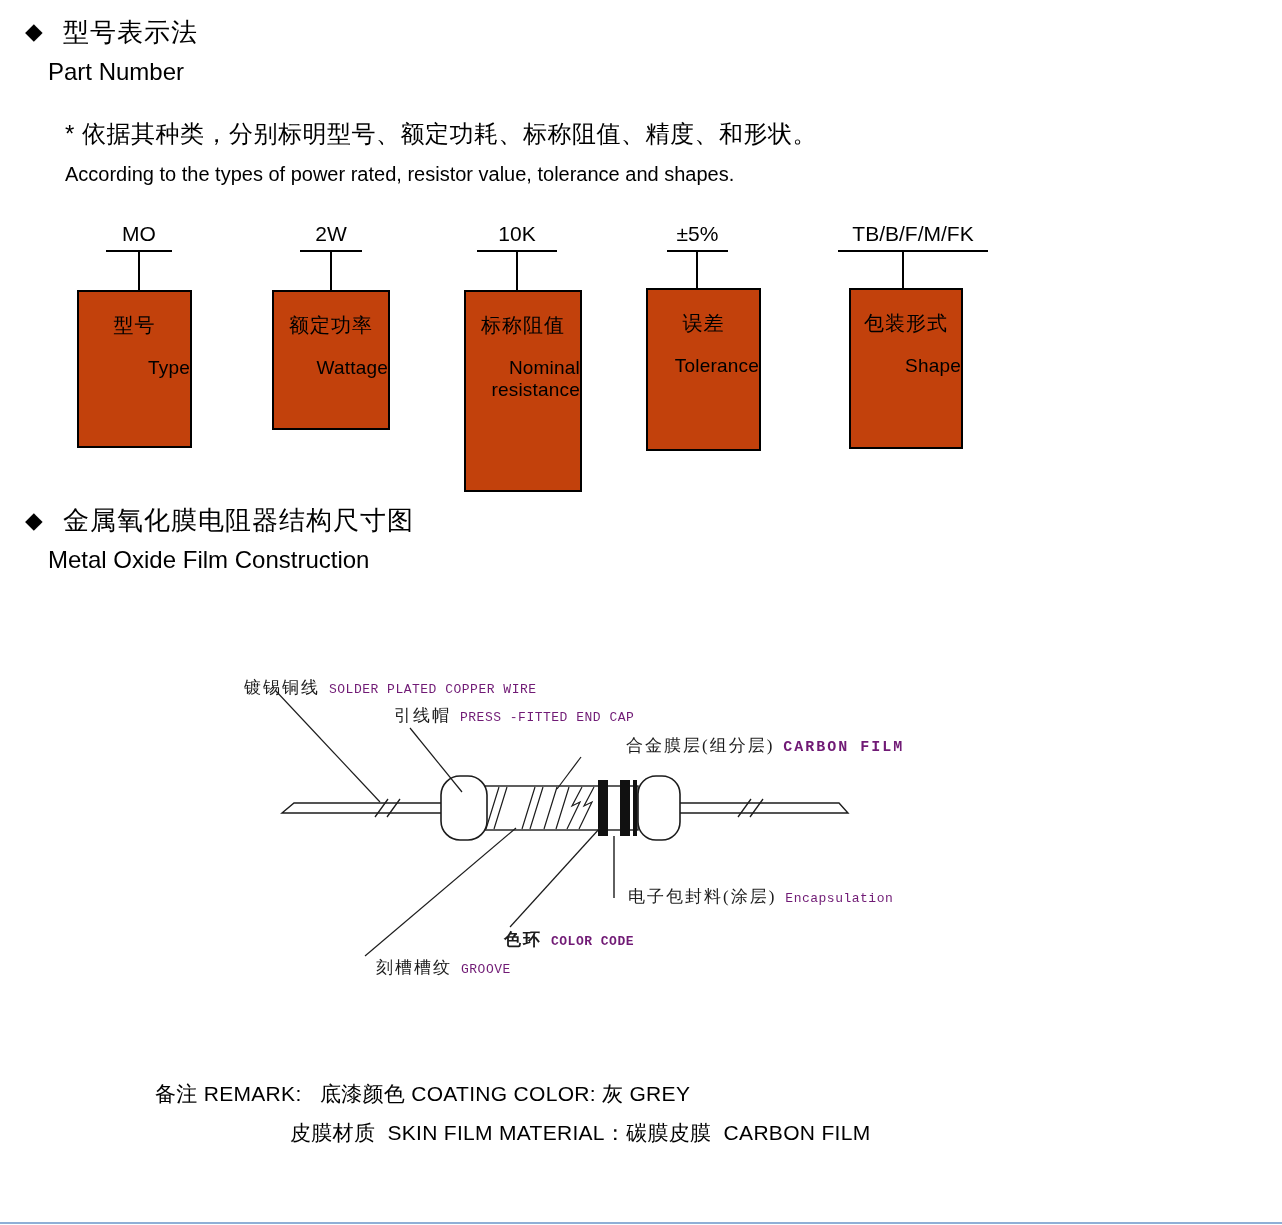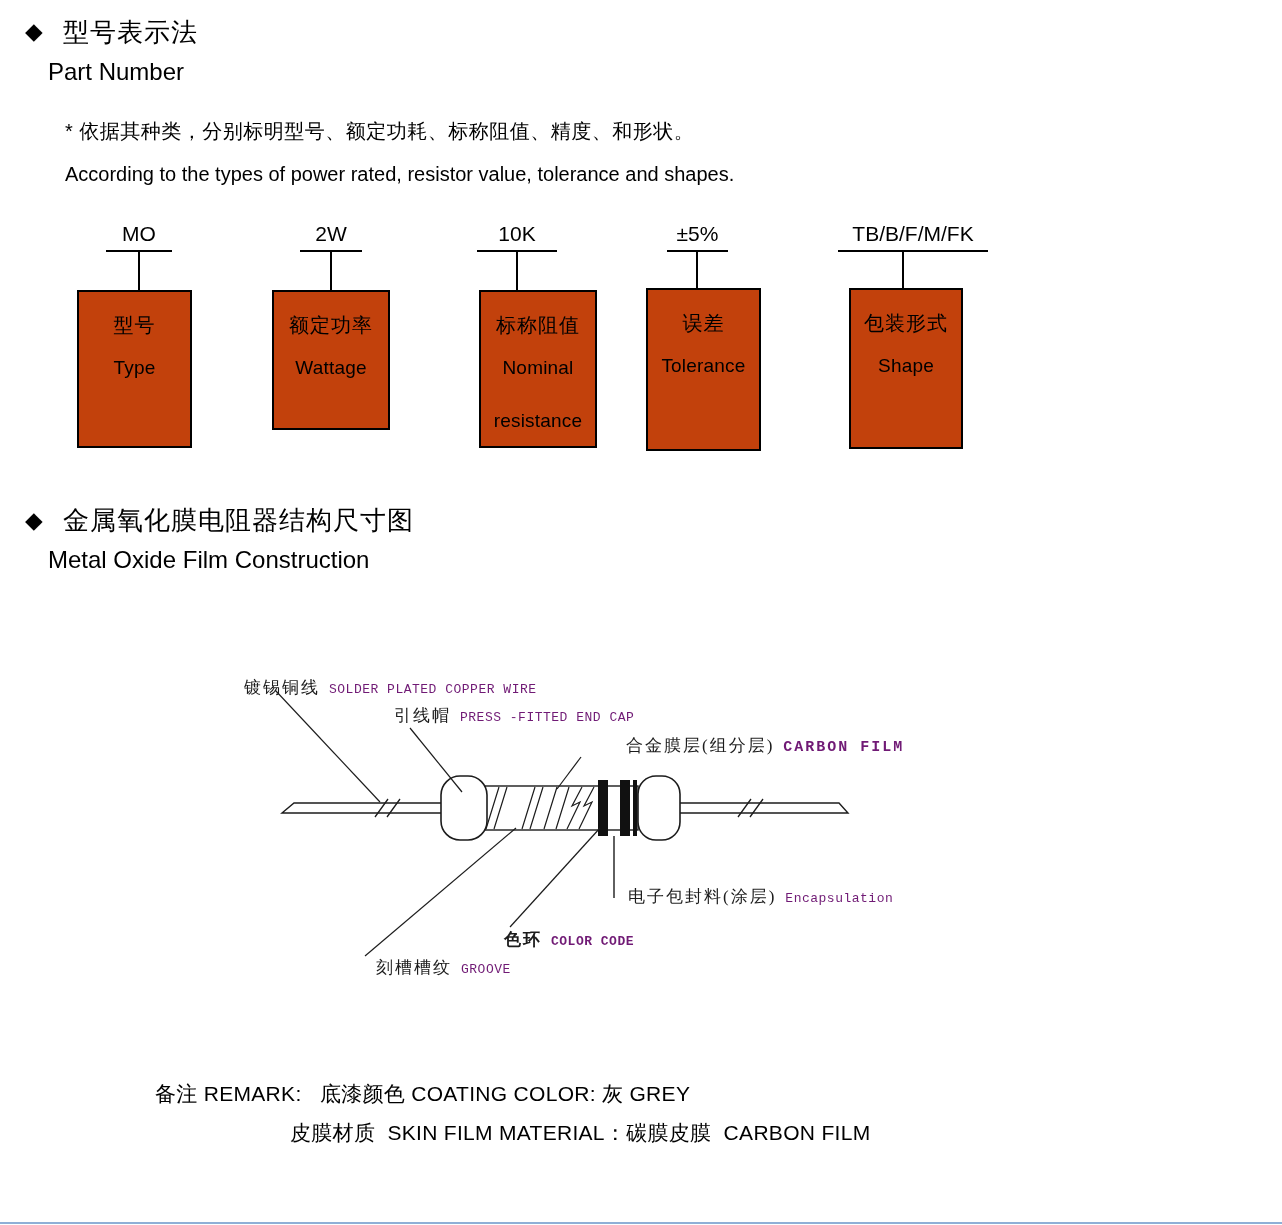--- a/index.html
+++ b/index.html
@@ -4,29 +4,29 @@
 <style>
   html,body{margin:0;padding:0;}
   body{
     width:1282px;height:1225px;background:#ffffff;color:#000;
     font-family:"Liberation Sans",sans-serif;position:relative;overflow:hidden;
   }
   .abs{position:absolute;white-space:pre;}
   .bullet{font-size:23px;line-height:1;}
   .h-zh{font-size:26px;letter-spacing:1px;font-weight:500;}
   .h-en{font-size:24px;}
-  .note-zh{font-size:20px;letter-spacing:.5px;}
+  .note-zh{font-size:24px;letter-spacing:.5px;}
   .note-en{font-size:20px;}
 
   
   .code{font-size:21px;text-align:center;border-bottom:2px solid #000;padding-bottom:4px;}
   .connector{width:2px;background:#000;position:absolute;}
   .pn-box{position:absolute;border:2px solid #000;box-sizing:border-box;text-align:center;background:#c2410c;}
   .box-zh{font-size:20px;margin-top:20px;letter-spacing:1px;}
-  .box-en{font-size:19px;margin-top:18px;letter-spacing:.2px;}
+  .box-en{font-size:19px;margin-top:18px;letter-spacing:.2px;text-align:right;}
 
   
   .diagram{position:absolute;left:230px;top:640px;width:720px;height:360px;}
   .diagram svg{position:absolute;left:0;top:0;}
   .callout{position:absolute;display:flex;align-items:baseline;white-space:pre;}
   .co-zh{font-size:17px;letter-spacing:2px;font-family:"Liberation Serif",serif;color:#1c1c1c;}
   .co-en{font-size:13px;font-family:"Liberation Mono",monospace;margin-left:9px;color:#701a75;letter-spacing:.5px;}
   .co-en.lg{font-size:15px;font-weight:bold;letter-spacing:2px;}
 
   .remark{font-size:21px;letter-spacing:.3px;}
@@ -54,24 +54,24 @@
 <div class="abs code" style="left:300px;top:222px;width:62px;">2W</div>
 <div class="connector" style="left:330px;top:252px;height:38px;"></div>
 <div class="pn-box" style="left:272px;top:290px;width:118px;height:140px;">
   <div class="box-zh">额定功率</div>
   <div class="box-en">Wattage</div>
   <div class="box-en"></div>
 </div>
 
 <div class="abs code" style="left:477px;top:222px;width:80px;">10K</div>
 <div class="connector" style="left:516px;top:252px;height:38px;"></div>
-<div class="pn-box" style="left:479px;top:290px;width:118px;height:158px;">
+<div class="pn-box" style="left:464px;top:290px;width:118px;height:202px;">
   <div class="box-zh">标称阻值</div>
   <div class="box-en">Nominal</div>
-  <div class="box-en" style="margin-top:31px;">resistance</div>
+  <div class="box-en" style="margin-top:0;">resistance</div>
 </div>
 
 <div class="abs code" style="left:667px;top:222px;width:61px;">±5%</div>
 <div class="connector" style="left:696px;top:252px;height:36px;"></div>
 <div class="pn-box" style="left:646px;top:288px;width:115px;height:163px;">
   <div class="box-zh">误差</div>
   <div class="box-en">Tolerance</div>
   <div class="box-en"></div>
 </div>
 

